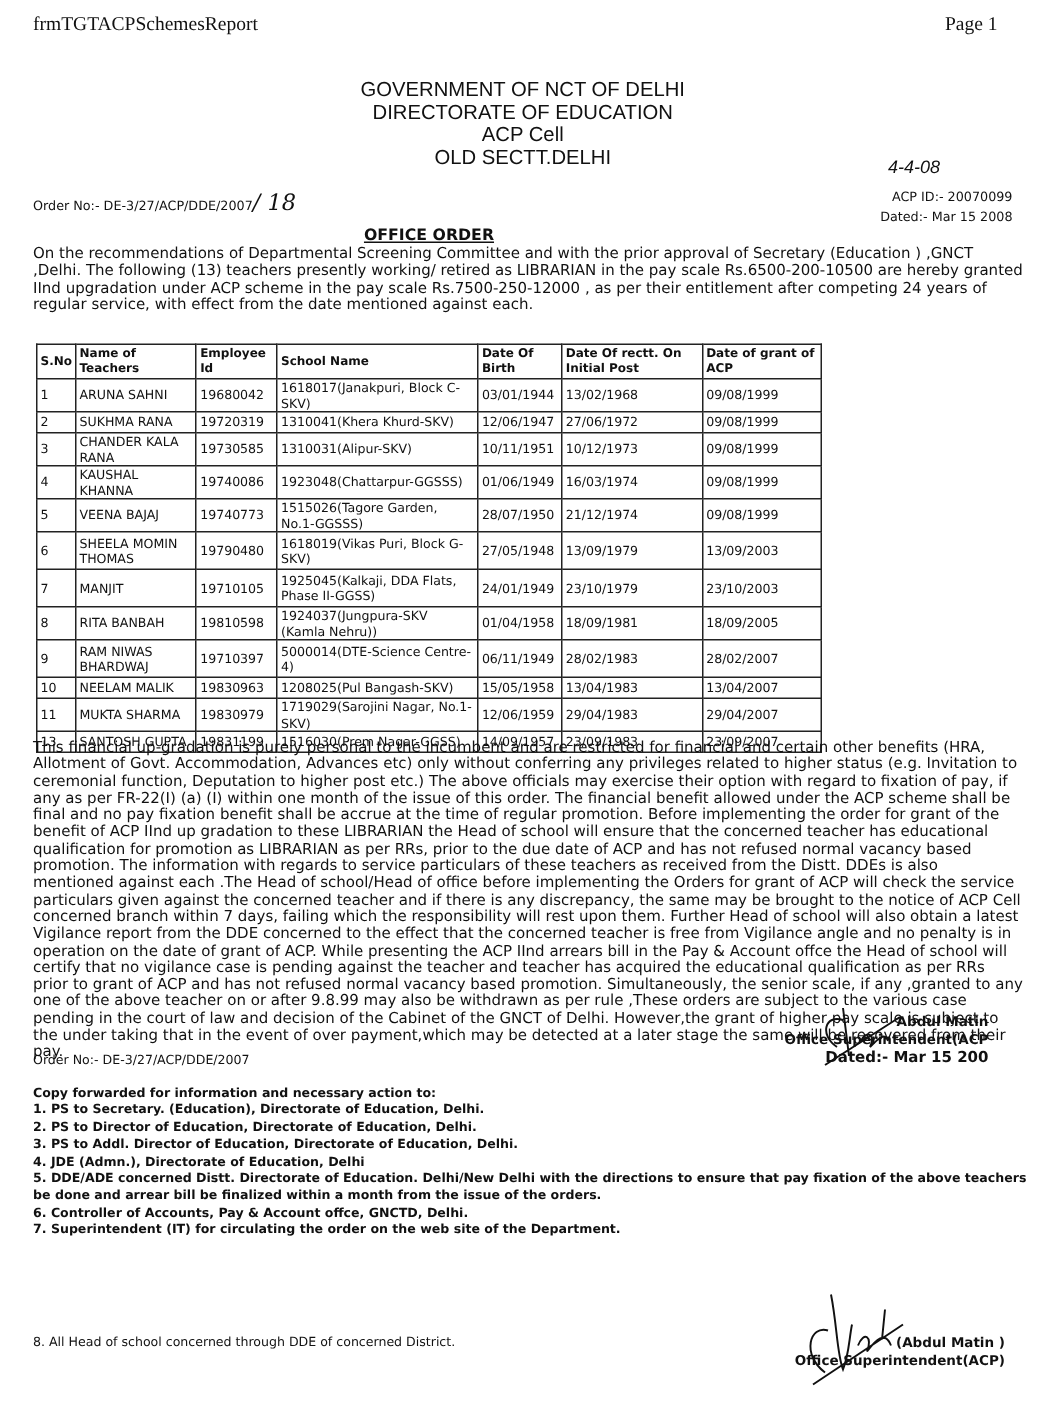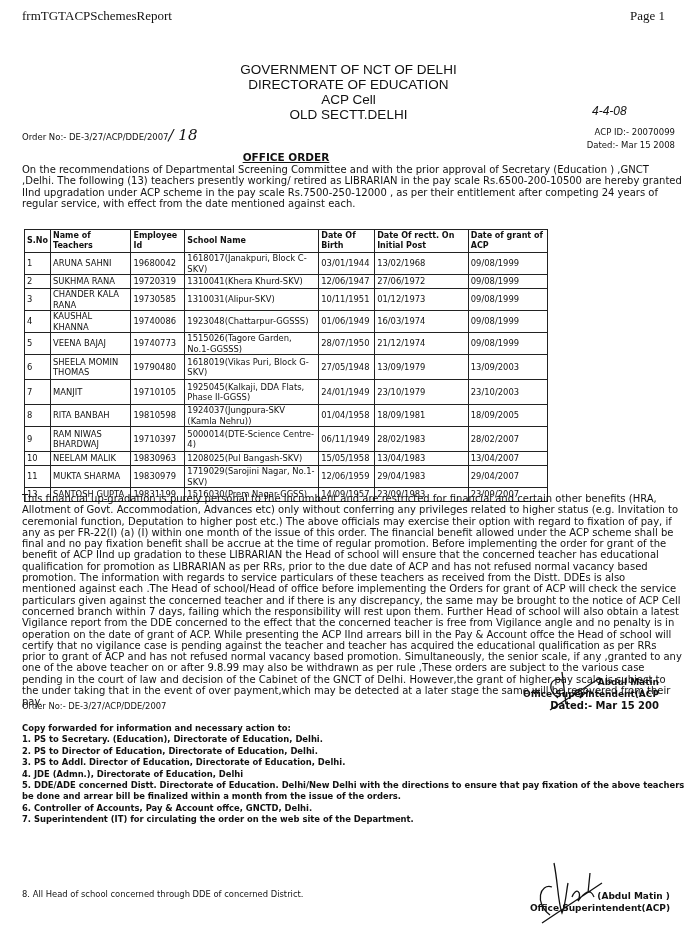--- a/index.html
+++ b/index.html
@@ -24,21 +24,21 @@
     .sig-svg { position: absolute; }
     .list { left: 22px; width: 665px; font-size: 8.4px; line-height: 11.4px; }
     .list div { white-space: normal; font-weight: bold; }
   </style>
 </head>
 <body>
 
 <div class="abs report-name">frmTGTACPSchemesReport</div>
 <div class="abs page-no">Page 1</div>
 
-<div class="abs heading" style="top:62px;">
+<div class="abs heading" style="top:52px;">
   <div>GOVERNMENT OF NCT OF DELHI</div>
   <div>DIRECTORATE OF EDUCATION</div>
   <div>ACP Cell</div>
   <div>OLD SECTT.DELHI</div>
 </div>
 
 <div class="abs order-no">
   <span>Order No:- DE-3/27/ACP/DDE/2007</span><span class="order-hand">/ 18</span>
 </div>
 <div class="abs hand-date">4-4-08</div>
@@ -89,21 +89,21 @@
         <td>12/06/1947</td>
         <td>27/06/1972</td>
         <td>09/08/1999</td>
       </tr>
       <tr>
         <td>3</td>
         <td>CHANDER KALA RANA</td>
         <td>19730585</td>
         <td>1310031(Alipur-SKV)</td>
         <td>10/11/1951</td>
-        <td>01/12/1973</td>
+        <td>10/12/1973</td>
         <td>09/08/1999</td>
       </tr>
       <tr>
         <td>4</td>
         <td>KAUSHAL KHANNA</td>
         <td>19740086</td>
         <td>1923048(Chattarpur-GGSSS)</td>
         <td>01/06/1949</td>
         <td>16/03/1974</td>
         <td>09/08/1999</td>

